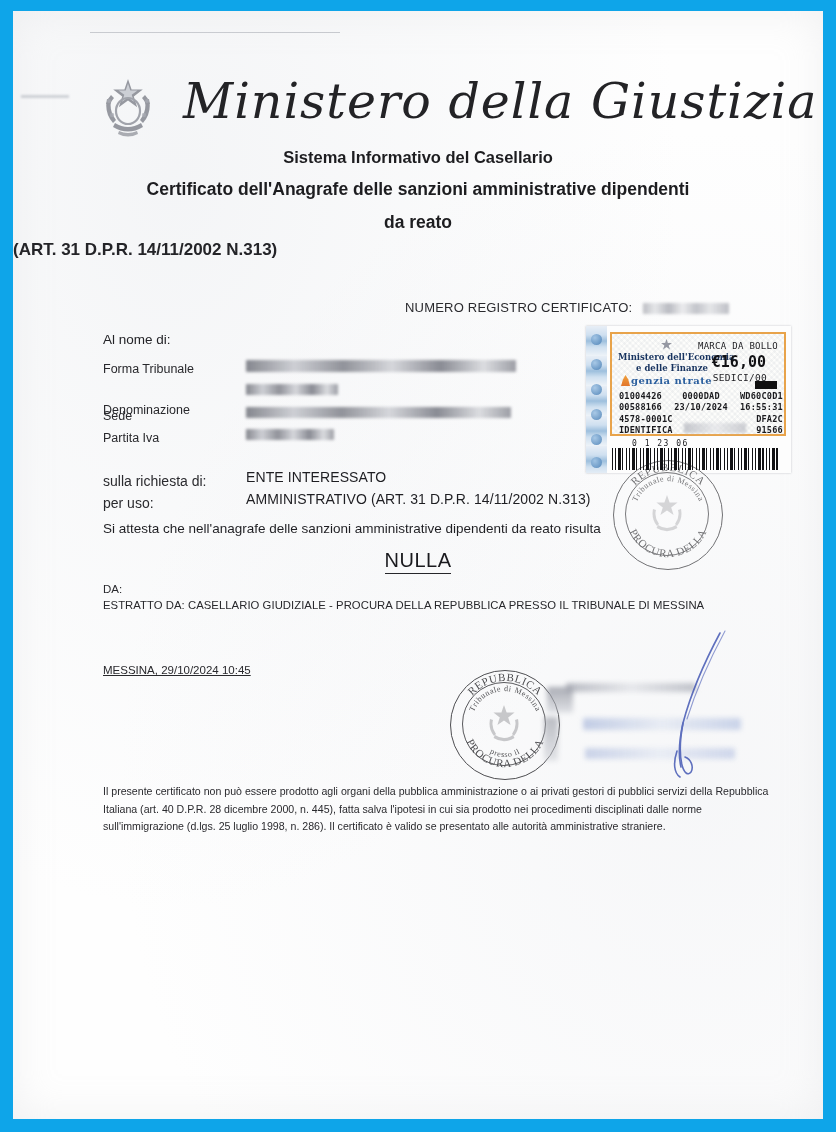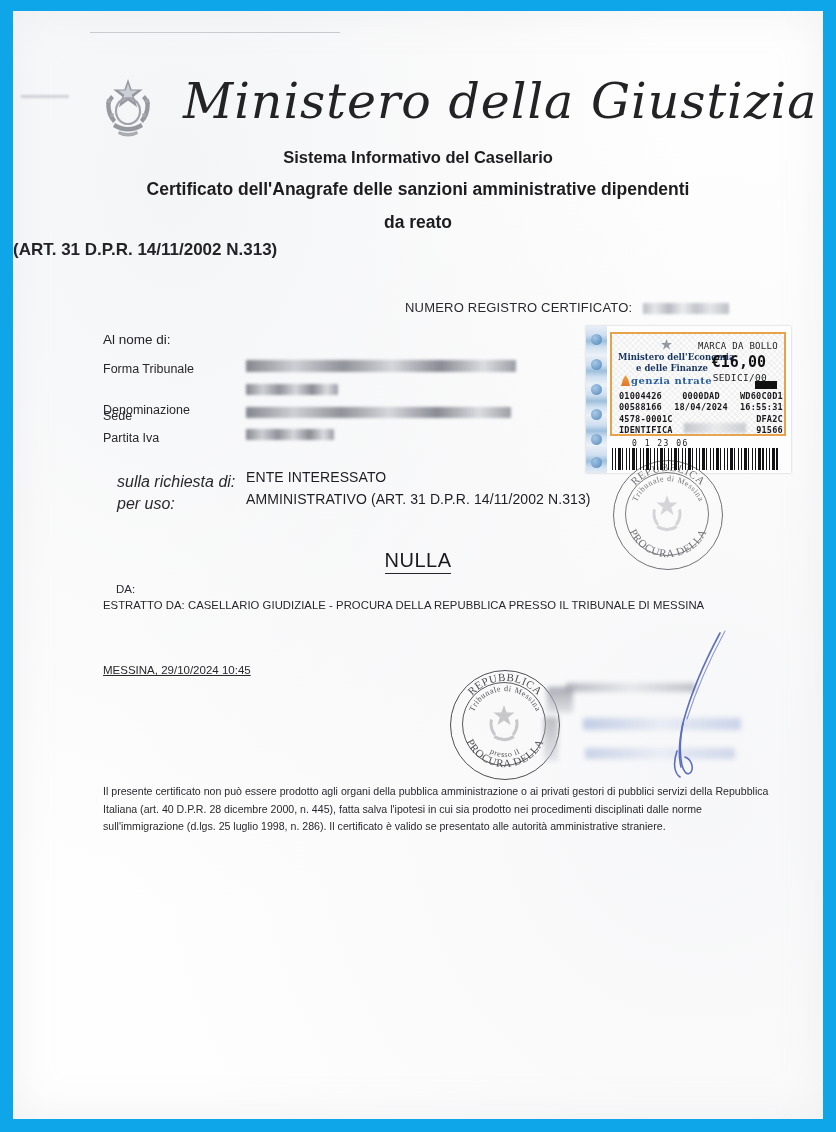--- a/index.html
+++ b/index.html
@@ -300,21 +300,21 @@
   .barcode-digits {
     position: absolute;
     left: 46px; top: 113px;
     font-family: "DejaVu Sans Mono", monospace;
     font-size: 8px;
     color: #1a1a1e;
     letter-spacing: 1.5px;
   }
 
   
-  .req-label { position: absolute; left: 104px; font-size: 16px; color: #2a2a2e; font-style: italic; }
+  .req-label { position: absolute; left: 90px; font-size: 14px; color: #2a2a2e; }
   .req-value { position: absolute; left: 233px; font-size: 14px; color: #1e1e22; letter-spacing: .1px; }
 
   .attesta {
     position: absolute;
     left: 90px; top: 510px;
     font-size: 13.5px;
     color: #1f1f23;
   }
   .nulla {
     position: absolute;
@@ -323,21 +323,21 @@
     text-align: center;
     font-size: 20px;
     color: #1a1a1e;
     letter-spacing: .5px;
   }
   .nulla span {
     border-bottom: 1.5px solid #26262a;
     padding-bottom: 2px;
   }
 
-  .da-label  { position: absolute; left: 90px; top: 572px; font-size: 11.5px; color: #2a2a2e; margin-left: 13px; }
+  .da-label  { position: absolute; left: 90px; top: 572px; font-size: 11.5px; color: #2a2a2e; }
   .estratto  { position: absolute; left: 90px; top: 588px; font-size: 11.3px; color: #28282c; letter-spacing: .05px; white-space: nowrap; }
 
   .place-date { position: absolute; left: 90px; top: 653px; font-size: 11.5px; color: #28282c; text-decoration: underline; }
 
   .resp-title {
     position: absolute;
     left: 519px; top: 652px;
     font-size: 12px;
     color: #222226;
     white-space: nowrap;
@@ -482,21 +482,21 @@
         <div class="bollo-blackbox"></div>
 
         <div class="bollo-codes">
           <div class="row">
             <span>01004426</span>
             <span>0000DAD</span>
             <span>WD60C0D1</span>
           </div>
           <div class="row">
             <span>00588166</span>
-            <span>18/04/2024</span>
+            <span>23/10/2024</span>
             <span>16:55:31</span>
           </div>
           <div class="row">
             <span>4578-0001C</span>
             <span></span>
             <span>DFA2C</span>
           </div>
           <div class="row">
             <span>IDENTIFICA</span>
             <span></span>
@@ -508,20 +508,21 @@
 
       <div class="barcode-digits">0 1 23 06</div>
       <div class="barcode"></div>
     </div>
 
     <div class="req-label" style="top:462px;">sulla richiesta di:</div>
     <div class="req-value" style="top:458px;">ENTE INTERESSATO</div>
     <div class="req-label" style="top:484px;">per uso:</div>
     <div class="req-value" style="top:480px;">AMMINISTRATIVO (ART. 31 D.P.R. 14/11/2002 N.313)</div>
 
+    <div class="attesta">Si attesta che nell'anagrafe delle sanzioni amministrative dipendenti da reato risulta</div>
     <div class="nulla"><span>NULLA</span></div>
 
     <div class="da-label">DA:</div>
     <div class="estratto">ESTRATTO DA: CASELLARIO GIUDIZIALE - PROCURA DELLA REPUBBLICA PRESSO IL TRIBUNALE DI MESSINA</div>
 
     <div class="place-date">MESSINA, 29/10/2024 10:45</div>
 
     <div class="round-stamp stamp-a">
       <div class="inner-ring"></div>
       <svg class="arc-text" viewBox="0 0 108 108">

